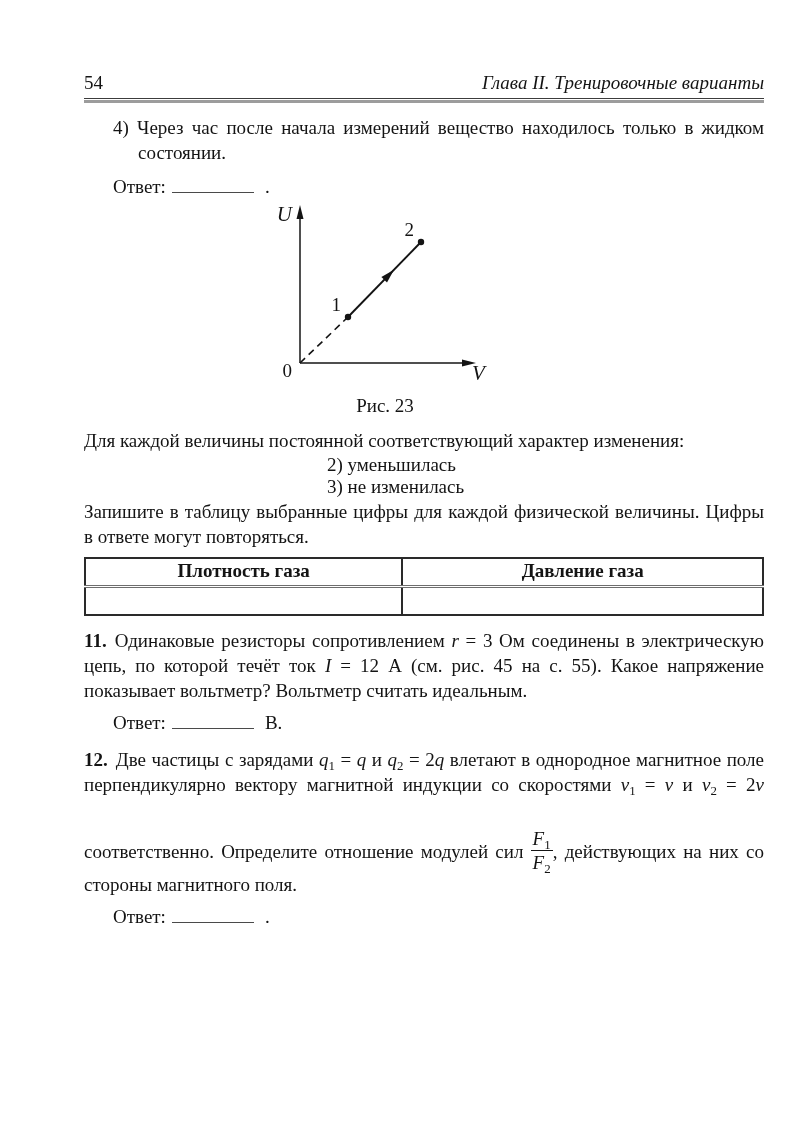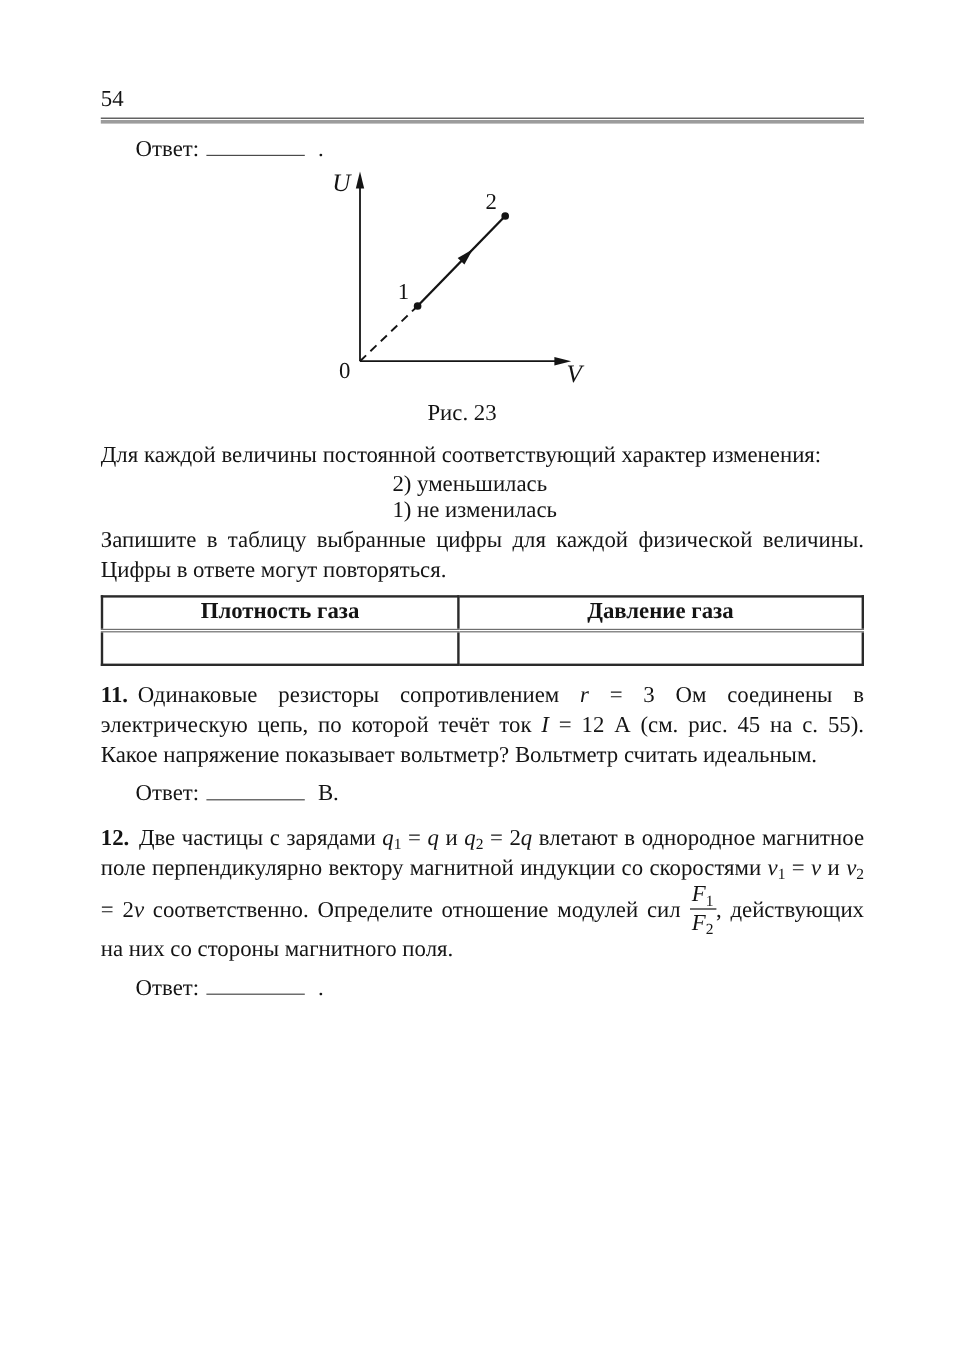--- a/index.html
+++ b/index.html
@@ -1,18 +1,18 @@
 <!DOCTYPE html>
 <html lang="ru"><head>
 <meta charset="utf-8">
 <style>
   html,body{margin:0;padding:0;background:#ffffff;}
   .page{
     position:relative;width:800px;height:1130px;box-sizing:border-box;
-    padding:70px 80px 0 84px;background:#fff;color:#141414;
+    padding:70px 36px 0 84px;background:#fff;color:#141414;
     font-family:"Liberation Serif", serif;font-size:19px;line-height:25px;
     overflow:hidden;
   }
   .pagehead{display:flex;justify-content:space-between;align-items:baseline;}
   .chap{font-style:italic;}
   .rule{height:1px;border-top:1px solid #3c3c3c;border-bottom:3px solid #9c9c9c;margin-top:3px;}
   .hang{margin-left:29px;padding-left:25px;text-indent:-25px;text-align:justify;}
   .mt12{margin-top:12px;}
   .mt2{margin-top:2px;}
   .answer{margin-left:29px;margin-top:9px;}
@@ -22,37 +22,42 @@
   i{font-style:italic;}
   sub{font-size:0.68em;vertical-align:-0.28em;line-height:0;}
   .fig{margin:4px 0 0 186px;width:230px;text-align:center;}
   .figcap{margin-top:4px;}
   .instr{margin-top:10px;text-align:justify;}
   .opts{margin:1px 0 0 243px;line-height:22px;}
   .note{margin-top:1px;text-align:justify;}
   table.ans{width:100%;border-collapse:collapse;margin-top:8px;}
   table.ans th{border:2px solid #2a2a2a;border-bottom:3px double #6e6e6e;font-weight:bold;font-size:19px;padding:0 0 3px 0;line-height:23px;}
   table.ans td{border:2px solid #2a2a2a;height:24px;}
-  .frac{display:inline-block;vertical-align:-11px;text-align:center;line-height:1.0;}
+  .frac{display:inline-block;vertical-align:-11px;text-align:center;line-height:1.0;margin-top:32px;}
   .frac .fnum{display:block;border-bottom:1.3px solid #141414;padding:0 2px 2px 2px;}
   .frac .fden{display:block;padding-top:2px;}
   svg text{font-family:"Liberation Serif", serif;fill:#141414;}
   .axlbl{font-size:21px;font-style:italic;}
   .ptlbl{font-size:19px;}
 </style>
 </head>
 <body>
 
 <div class="page">
 
   <div class="pagehead">
     <span>54</span>
+    <span class="chap">Глава II. Тренировочные варианты</span>
   </div>
   <div class="rule"></div>
 
+  <div class="hang mt12">
+    <span>4)</span>
+    <span>Через час после начала измерений вещество находилось только в жидком состоянии.</span>
+  </div>
 
   <div class="answer">
     <span>Ответ:</span><span class="blank"></span><span>.</span>
   </div>
 
 
   <figure class="fig" style="margin-top:4px;">
     <svg width="230" height="180" viewBox="0 0 230 180">
 
       <line x1="30" y1="160" x2="30" y2="12" stroke="#141414" stroke-width="1.5"></line>
@@ -73,21 +78,21 @@
       <text x="71" y="108" text-anchor="end" class="ptlbl">1</text>
       <text x="144" y="33" text-anchor="end" class="ptlbl">2</text>
     </svg>
     <figcaption class="figcap">Рис. 23</figcaption>
   </figure>
 
   <div class="instr">Для каждой величины постоянной соответствующий характер изменения:</div>
 
   <div class="opts">
     <div>2) уменьшилась</div>
-    <div>1) не изменилась</div>
+    <div>3) не изменилась</div>
   </div>
 
   <div class="note">Запишите в таблицу выбранные цифры для каждой физической величины. Цифры в ответе могут повторяться.</div>
 
   <table class="ans">
     <thead>
       <tr>
         <th style="width:46.8%;">Плотность газа</th>
         <th>Давление газа</th>
       </tr>

